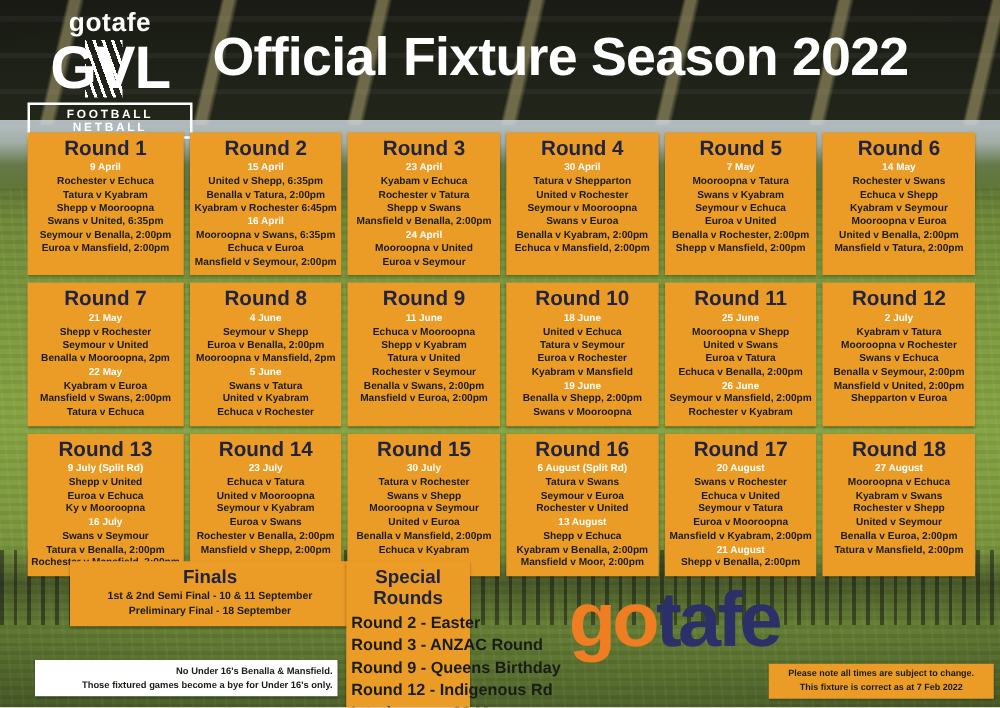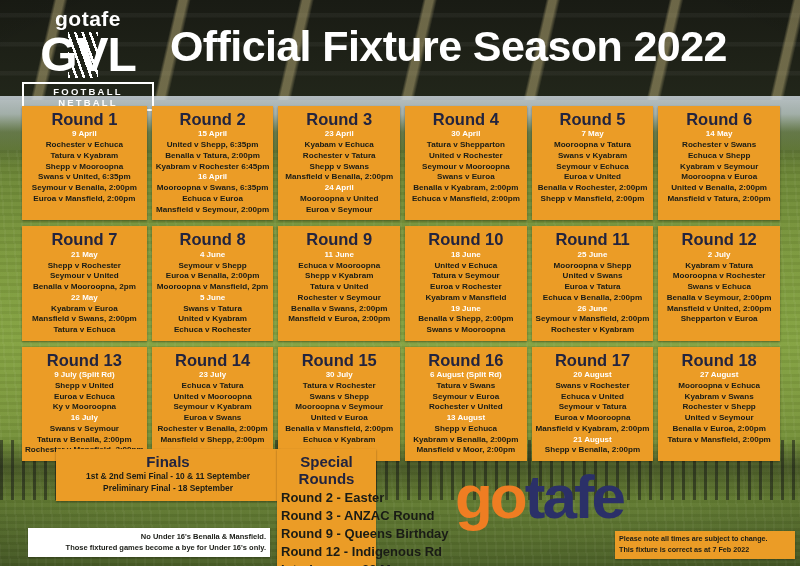--- a/index.html
+++ b/index.html
@@ -146,21 +146,21 @@
 
   .note-card {
     position: absolute; left: 28px; top: 528px; width: 242px;
     background: #ffffff; padding: 3px 4px; text-align: right;
     box-shadow: 0 1px 2px rgba(0,0,0,.3);
   }
   .note-line { color: #1a1c16; font-size: 7.5px; font-weight: 700; line-height: 1.5; white-space: nowrap; }
 
   .disclaimer-card {
     position: absolute; left: 615px; top: 531px; width: 180px;
-    background: #eb9c26; padding: 3px 4px; text-align: left;
+    background: #eb9c26; padding: 3px 4px; text-align: center;
     box-shadow: 0 1px 2px rgba(0,0,0,.3);
   }
   .disclaimer-line { color: #1a1c16; font-size: 7.2px; font-weight: 700; line-height: 1.5; white-space: nowrap; }
 
   
   .watermark {
     position: absolute; left: 455px; top: 466px;
     font-size: 62px; font-weight: 700; letter-spacing: -3px; line-height: 1;
     user-select: none;
   }

